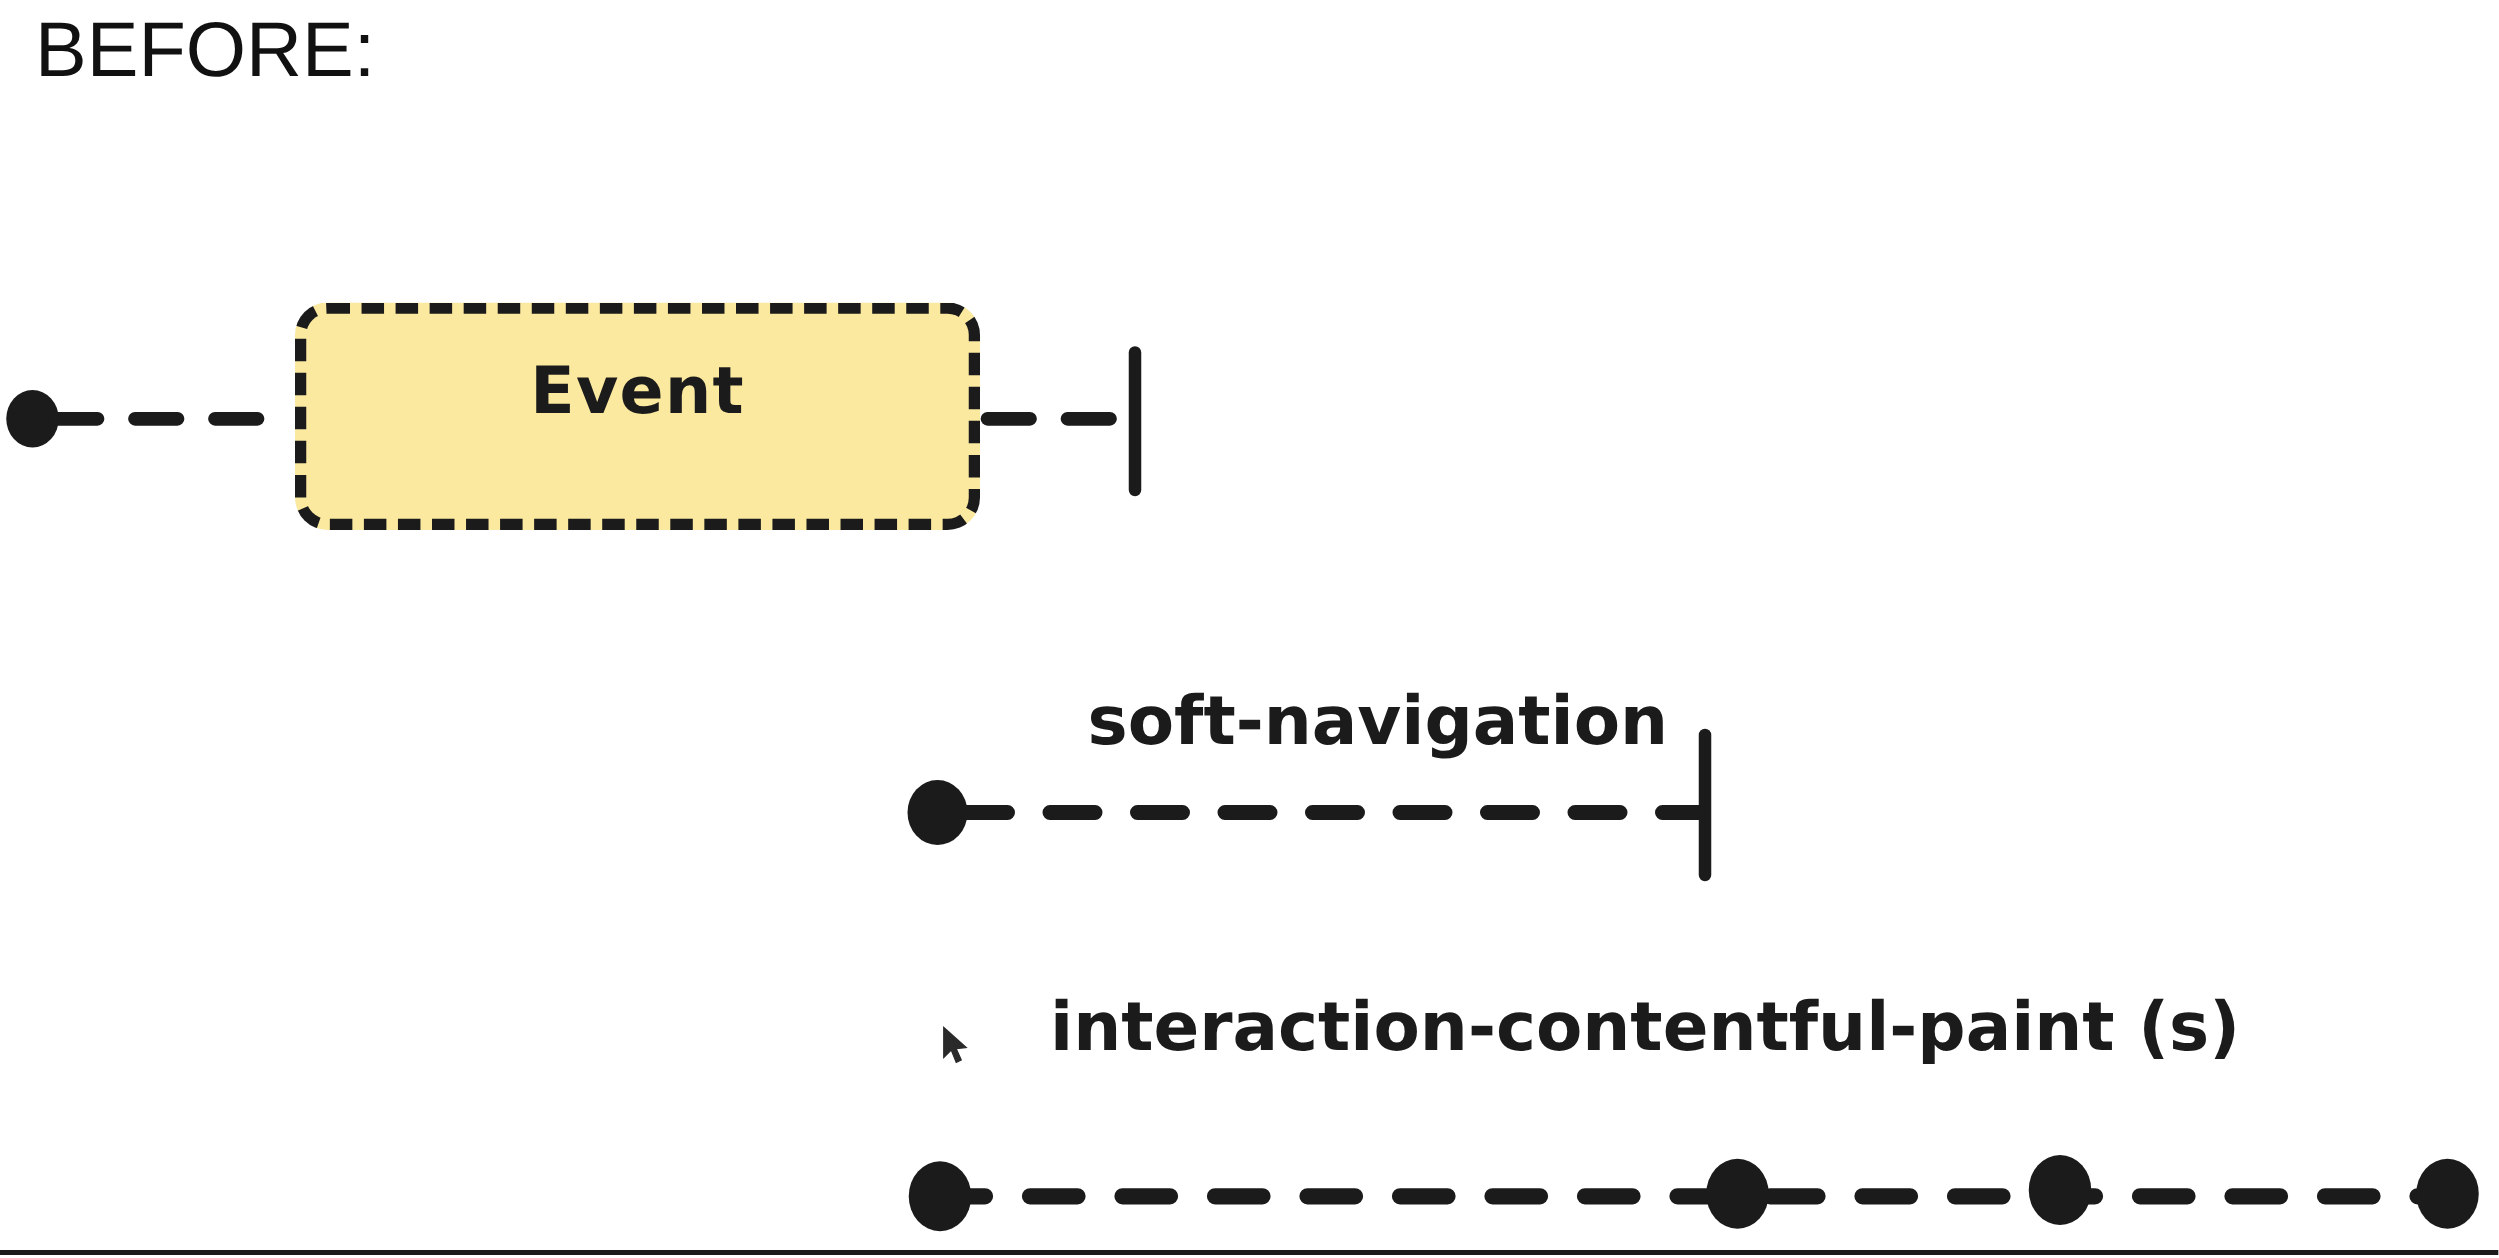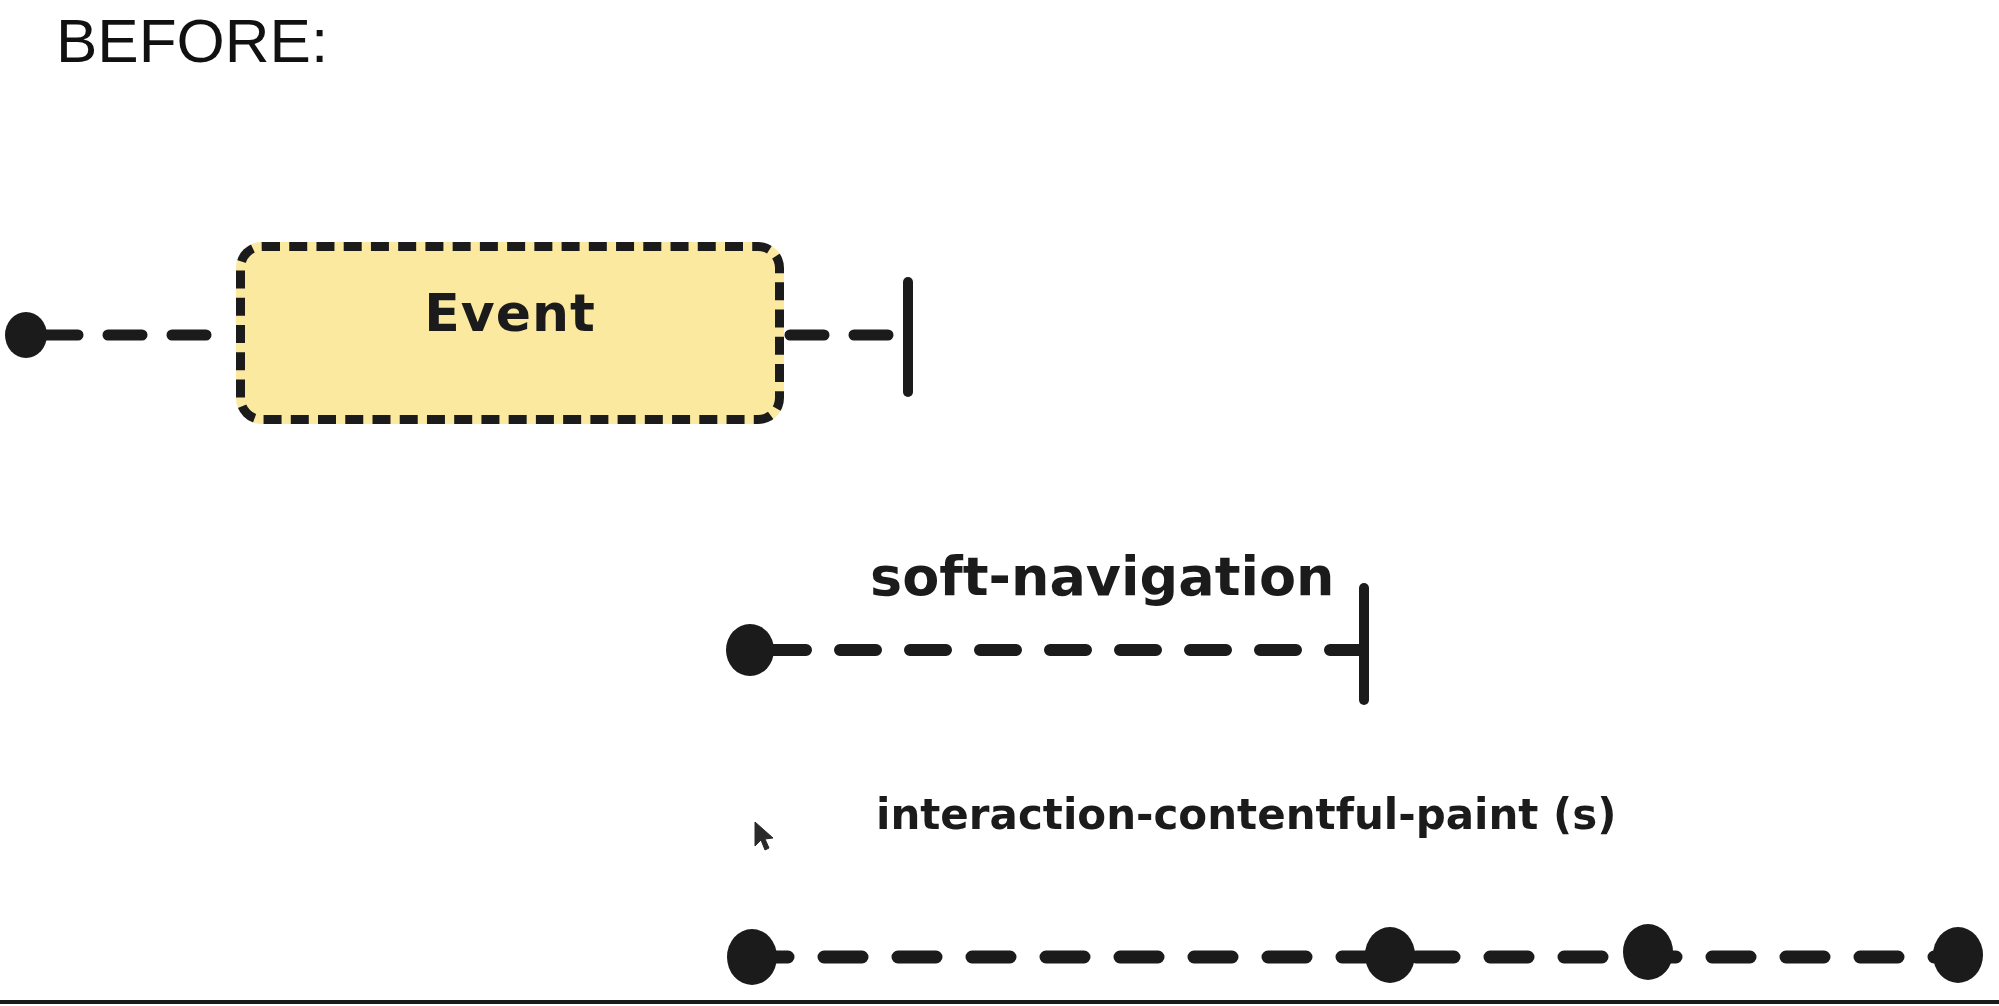--- a/index.html
+++ b/index.html
@@ -23,42 +23,40 @@
   #page-title {
     left: 28px;
     top: 10px;
     font-family: "Liberation Sans", sans-serif;
     font-size: 62px;
     font-weight: 400;
     color: #111111;
     letter-spacing: 0px;
     line-height: 1;
     white-space: nowrap;
-    margin-left: 28px;
   }
 
   
   .hand {
     font-family: "DejaVu Sans", sans-serif;
     color: #1b1b1b;
     white-space: nowrap;
     font-weight: 600;
   }
   #event-label {
     font-size: 52px;
     letter-spacing: 1px;
   }
   #softnav-label {
     font-size: 54px;
     letter-spacing: 0px;
   }
   #icp-label {
-    font-size: 42px;
+    font-size: 54px;
     letter-spacing: 0px;
-    margin-left: 36px;
   }
 
   
   #event-box {
     left: 236px;
     top: 242px;
     width: 548px;
     height: 182px;
     background: #FBE9A0;
     border: 9px dashed #1b1b1b;

